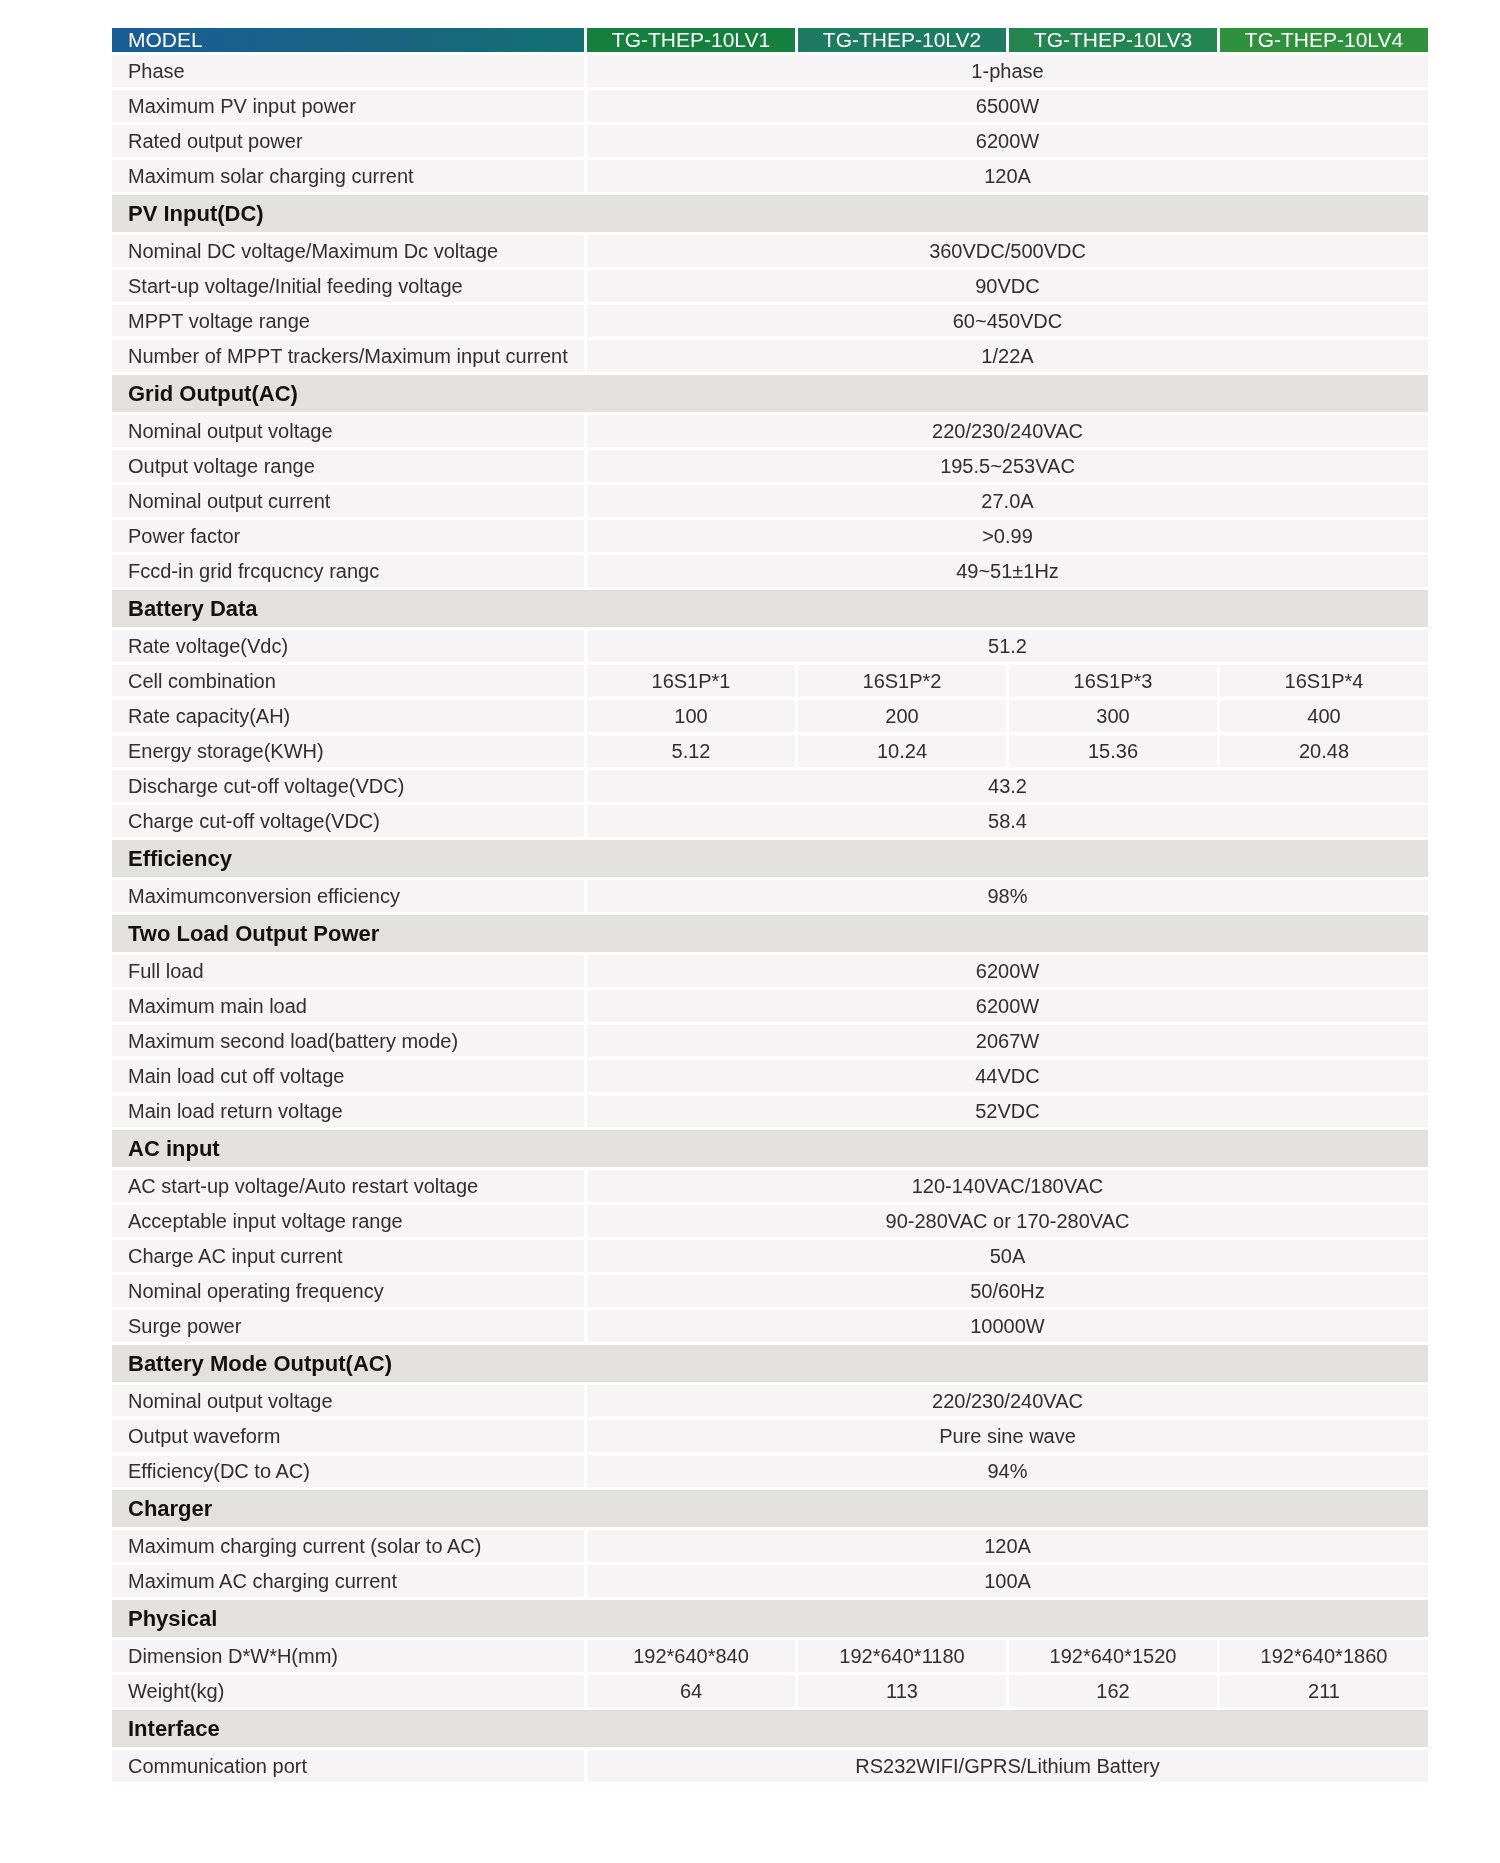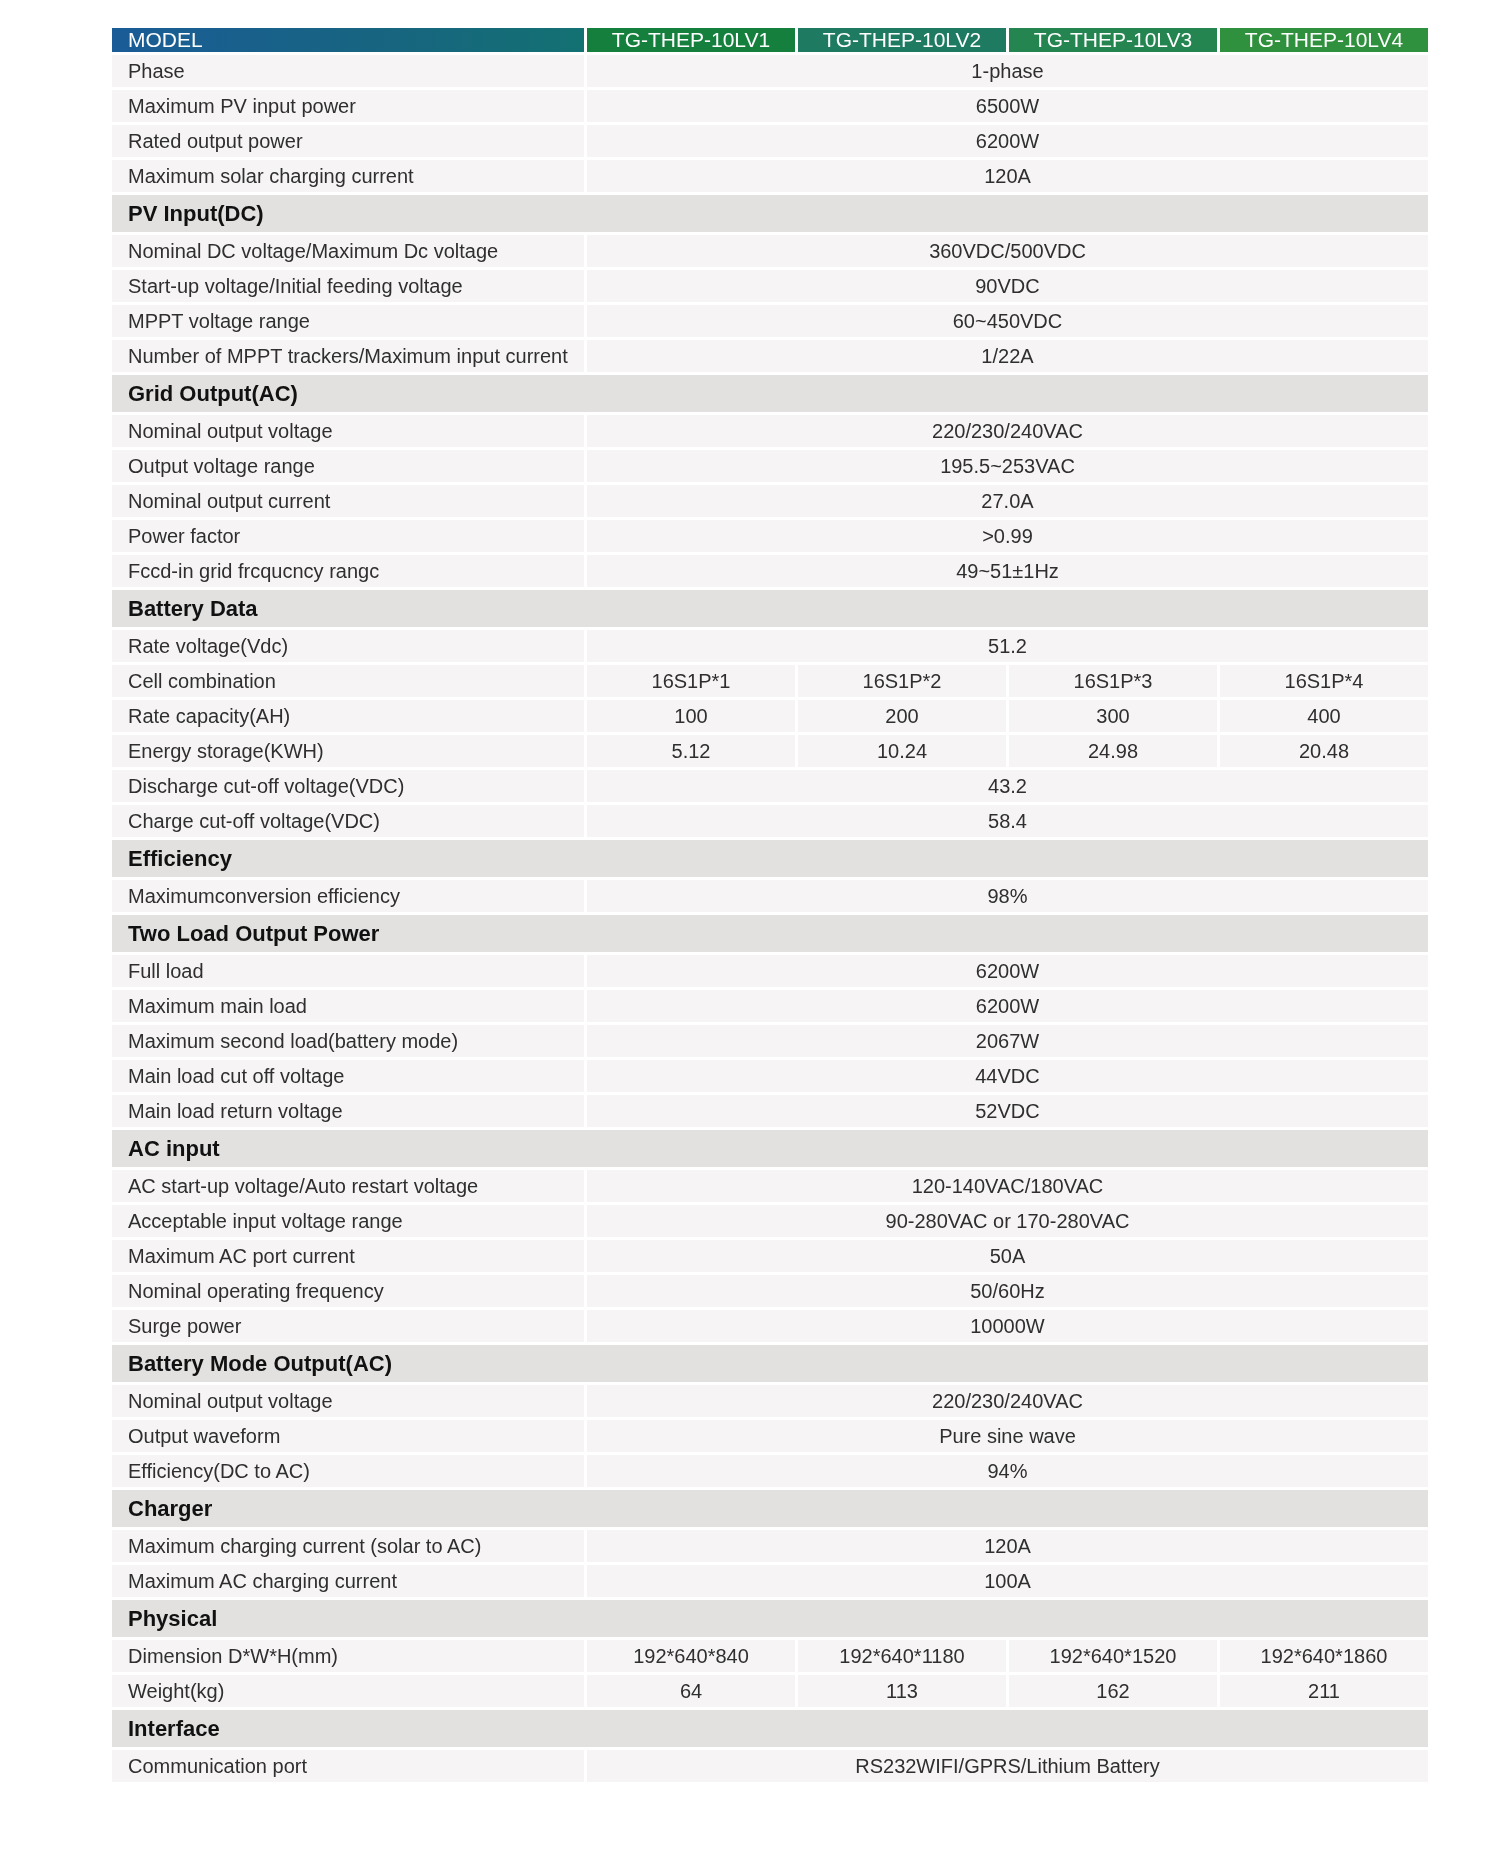--- a/index.html
+++ b/index.html
@@ -132,21 +132,21 @@
         <td class="lbl">Rate capacity(AH)</td>
         <td class="val">100</td>
         <td class="val">200</td>
         <td class="val">300</td>
         <td class="val">400</td>
       </tr>
       <tr class="row">
         <td class="lbl">Energy storage(KWH)</td>
         <td class="val">5.12</td>
         <td class="val">10.24</td>
-        <td class="val">24.98</td>
+        <td class="val">15.36</td>
         <td class="val">20.48</td>
       </tr>
       <tr class="row">
         <td class="lbl">Discharge cut-off voltage(VDC)</td>
         <td class="val" colspan="4">43.2</td>
       </tr>
       <tr class="row">
         <td class="lbl">Charge cut-off voltage(VDC)</td>
         <td class="val" colspan="4">58.4</td>
       </tr>
@@ -185,21 +185,21 @@
       </tr>
       <tr class="row">
         <td class="lbl">AC start-up voltage/Auto restart voltage</td>
         <td class="val" colspan="4">120-140VAC/180VAC</td>
       </tr>
       <tr class="row">
         <td class="lbl">Acceptable input voltage range</td>
         <td class="val" colspan="4">90-280VAC or 170-280VAC</td>
       </tr>
       <tr class="row">
-        <td class="lbl">Maximum AC port current</td>
+        <td class="lbl">Charge AC input current</td>
         <td class="val" colspan="4">50A</td>
       </tr>
       <tr class="row">
         <td class="lbl">Nominal operating frequency</td>
         <td class="val" colspan="4">50/60Hz</td>
       </tr>
       <tr class="row">
         <td class="lbl">Surge power</td>
         <td class="val" colspan="4">10000W</td>
       </tr>

